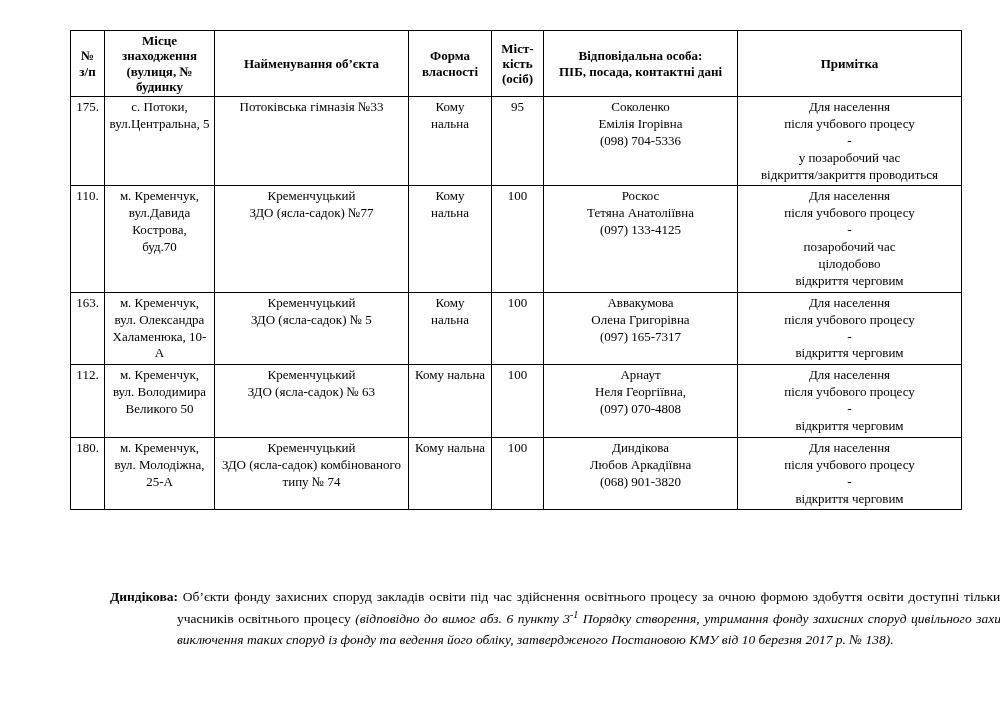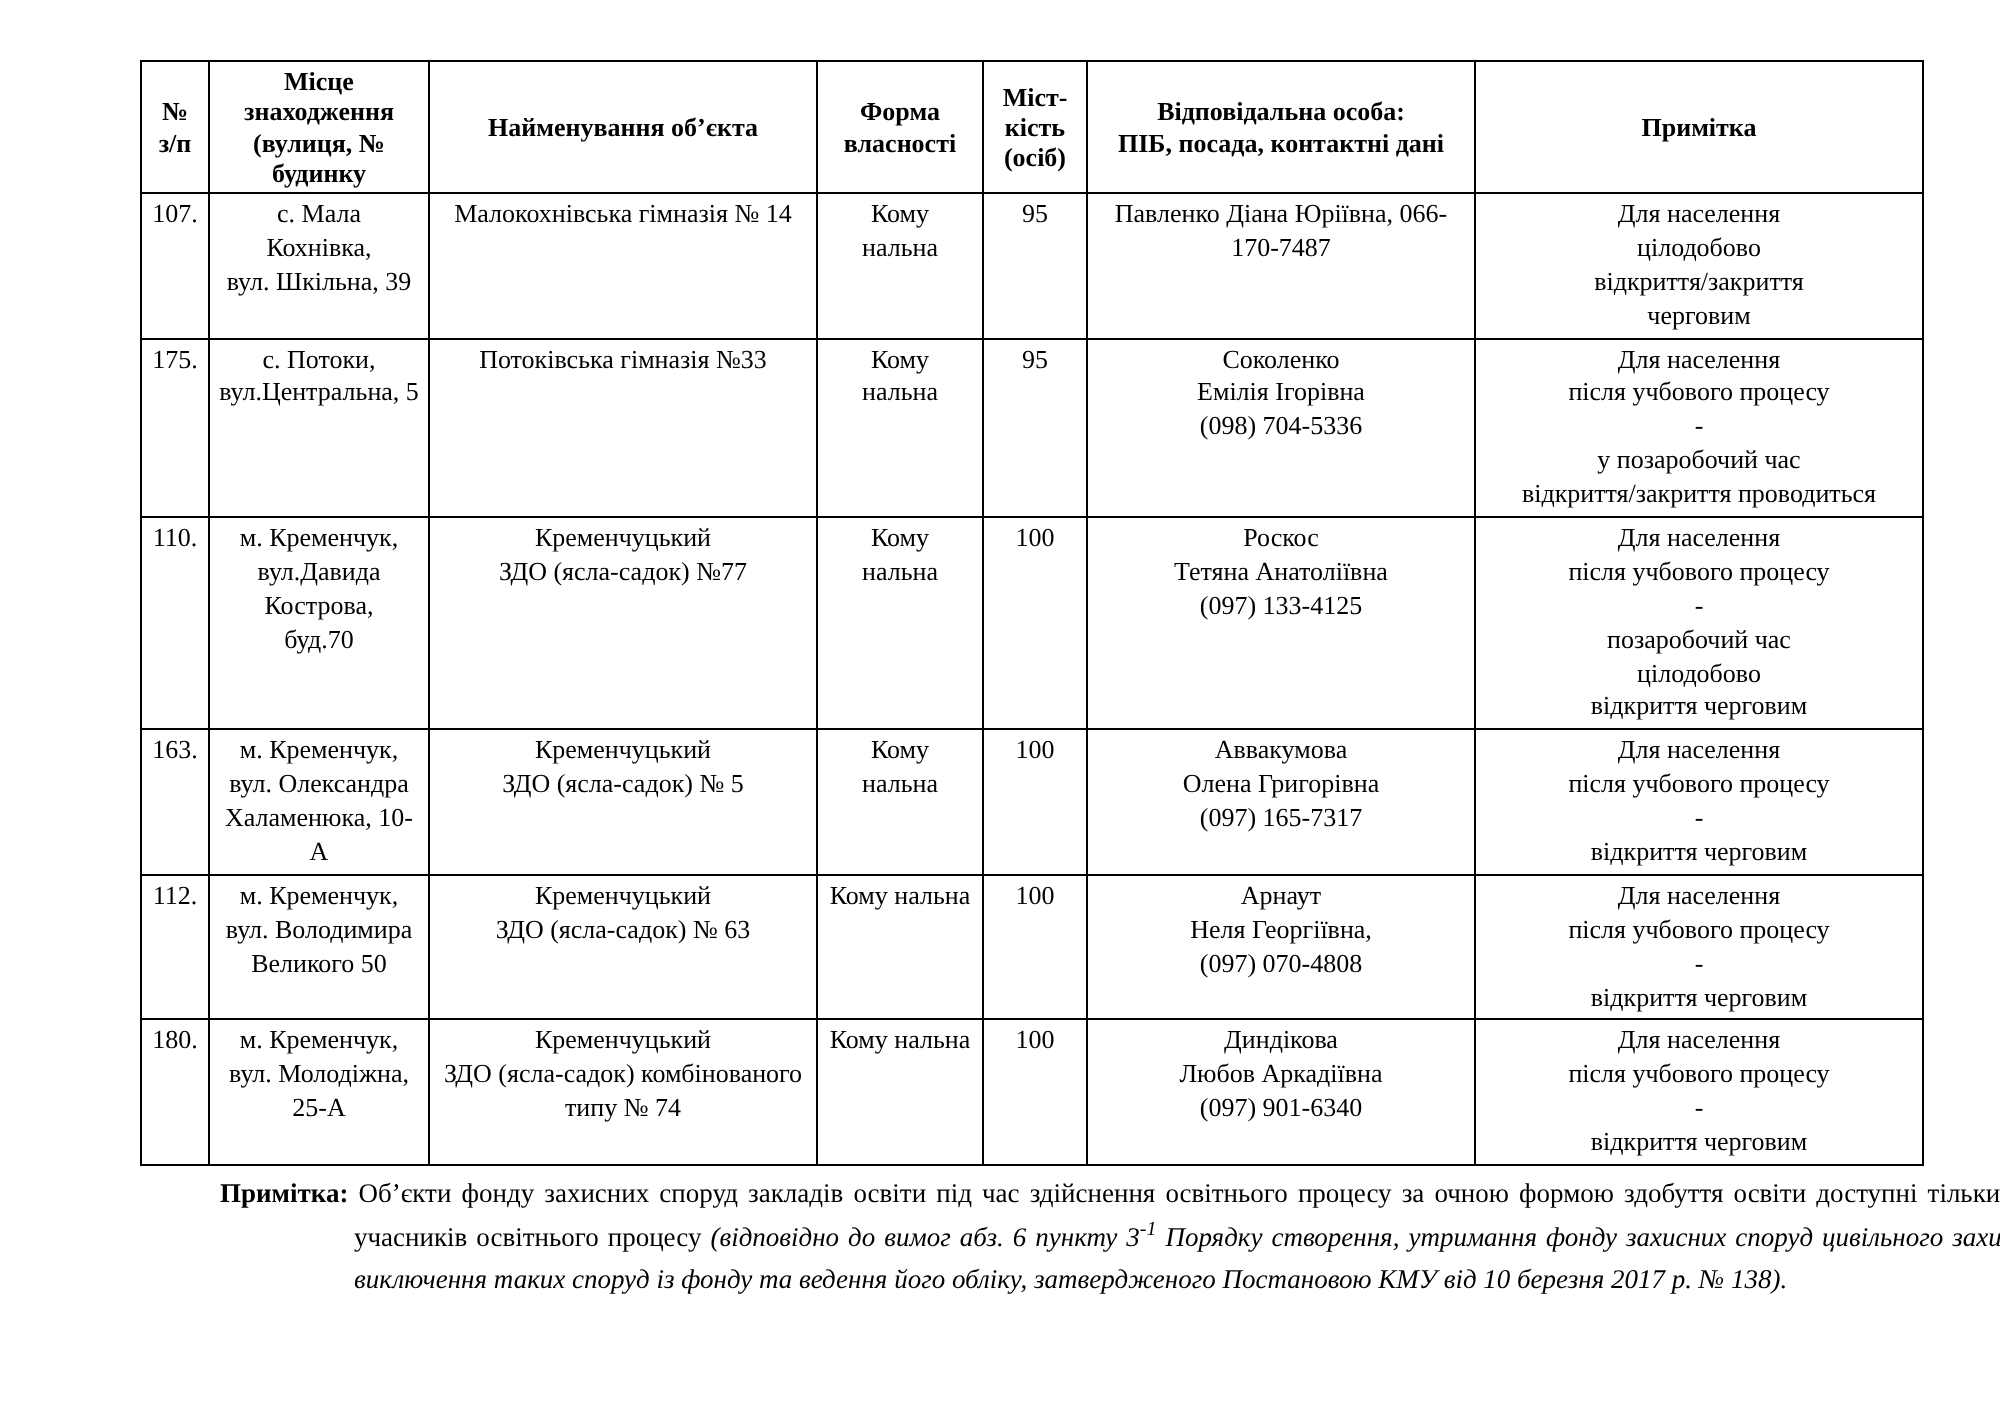--- a/index.html
+++ b/index.html
@@ -66,36 +66,20 @@
 власності</th>
         <th>Міст-
 кість
 (осіб)</th>
         <th>Відповідальна особа:
 ПІБ, посада, контактні дані</th>
         <th>Примітка</th>
       </tr>
     </thead>
     <tbody>
-      <tr style="height:66px">
-        <td>107.</td>
-        <td>с. Мала
-Кохнівка,
-вул. Шкільна, 39</td>
-        <td>Малокохнівська гімназія №  14</td>
-        <td>Кому
-нальна</td>
-        <td>95</td>
-        <td>Павленко Діана Юріївна,  066-
-170-7487</td>
-        <td>Для населення
-цілодобово
-відкриття/закриття
-черговим</td>
-      </tr>
       <tr style="height:75px">
         <td>175.</td>
         <td>с. Потоки,
 вул.Центральна, 5</td>
         <td>Потоківська гімназія №33</td>
         <td>Кому
 нальна</td>
         <td>95</td>
         <td>Соколенко
 Емілія Ігорівна
@@ -167,26 +151,26 @@
         <td>м. Кременчук,
 вул. Молодіжна,
 25-А</td>
         <td>Кременчуцький
 ЗДО (ясла-садок) комбінованого
 типу № 74</td>
         <td>Кому нальна</td>
         <td>100</td>
         <td>Диндікова
 Любов Аркадіївна
-(097) 901-6340</td>
+(068) 901-3820</td>
         <td>Для населення
 після учбового процесу
 -
 відкриття черговим</td>
       </tr>
     </tbody>
   </table>
 
-  <p class="footnote"><b>Примітка:</b>
+  <p class="footnote"><b>Диндікова:</b>
     <span>Об’єкти фонду захисних споруд закладів освіти під час здійснення освітнього процесу за очною формою здобуття освіти доступні тільки для учасників освітнього процесу</span>
     <i>(відповідно до вимог абз. 6 пункту 3</i><sup>-1</sup><i>  Порядку створення, утримання фонду захисних споруд цивільного захисту, виключення таких споруд із фонду та ведення його обліку, затвердженого Постановою КМУ від 10 березня 2017 р. № 138).</i></p>
 
 </div>
 
 </body></html>

